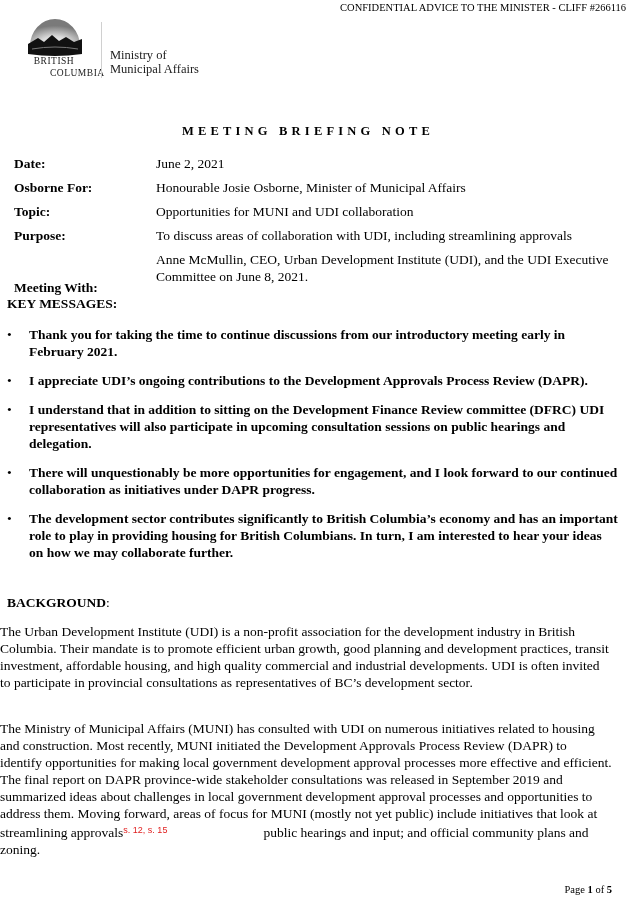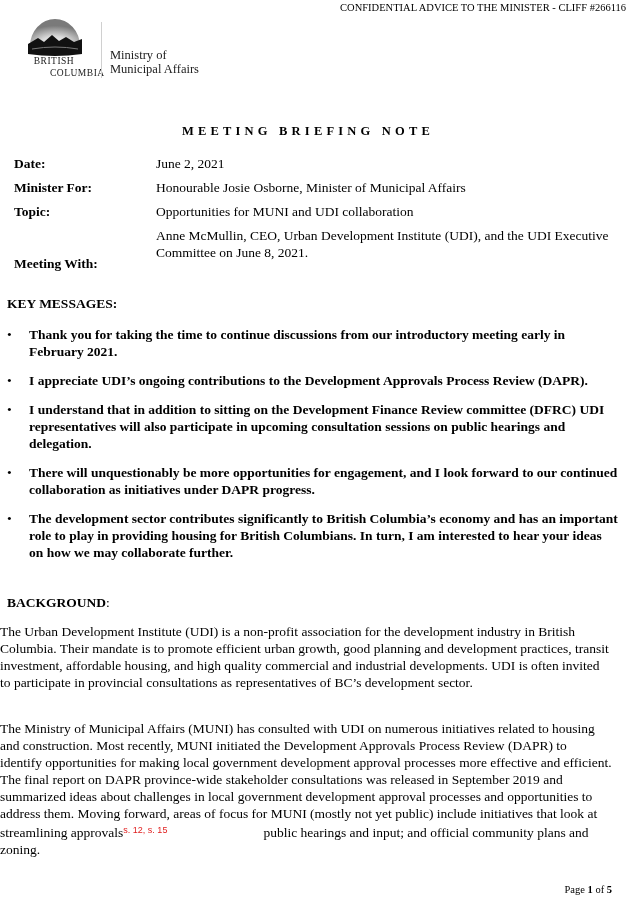--- a/index.html
+++ b/index.html
@@ -78,26 +78,30 @@
 </div>
 
 <div class="title">MEETING BRIEFING NOTE</div>
 
 <div class="meta">
   <div class="meta-row">
     <div class="meta-label">Date:</div>
     <div class="meta-value">June 2, 2021</div>
   </div>
   <div class="meta-row">
-    <div class="meta-label">Minister For:</div>
+    <div class="meta-label">Osborne For:</div>
     <div class="meta-value">Honourable Josie Osborne, Minister of Municipal Affairs</div>
   </div>
   <div class="meta-row">
     <div class="meta-label">Topic:</div>
     <div class="meta-value">Opportunities for MUNI and UDI collaboration</div>
+  </div>
+  <div class="meta-row">
+    <div class="meta-label">Purpose:</div>
+    <div class="meta-value">To discuss areas of collaboration with UDI, including streamlining approvals</div>
   </div>
   <div class="meta-row">
     <div class="meta-label" style="width:101px;margin-top:28px;">Meeting With:</div>
     <div class="meta-value">Anne McMullin, CEO, Urban Development Institute (UDI), and the UDI Executive Committee on June 8, 2021.</div>
   </div>
 </div>
 
 <div class="section-heading key-heading">KEY MESSAGES:</div>
 
 <ul class="bullets">

